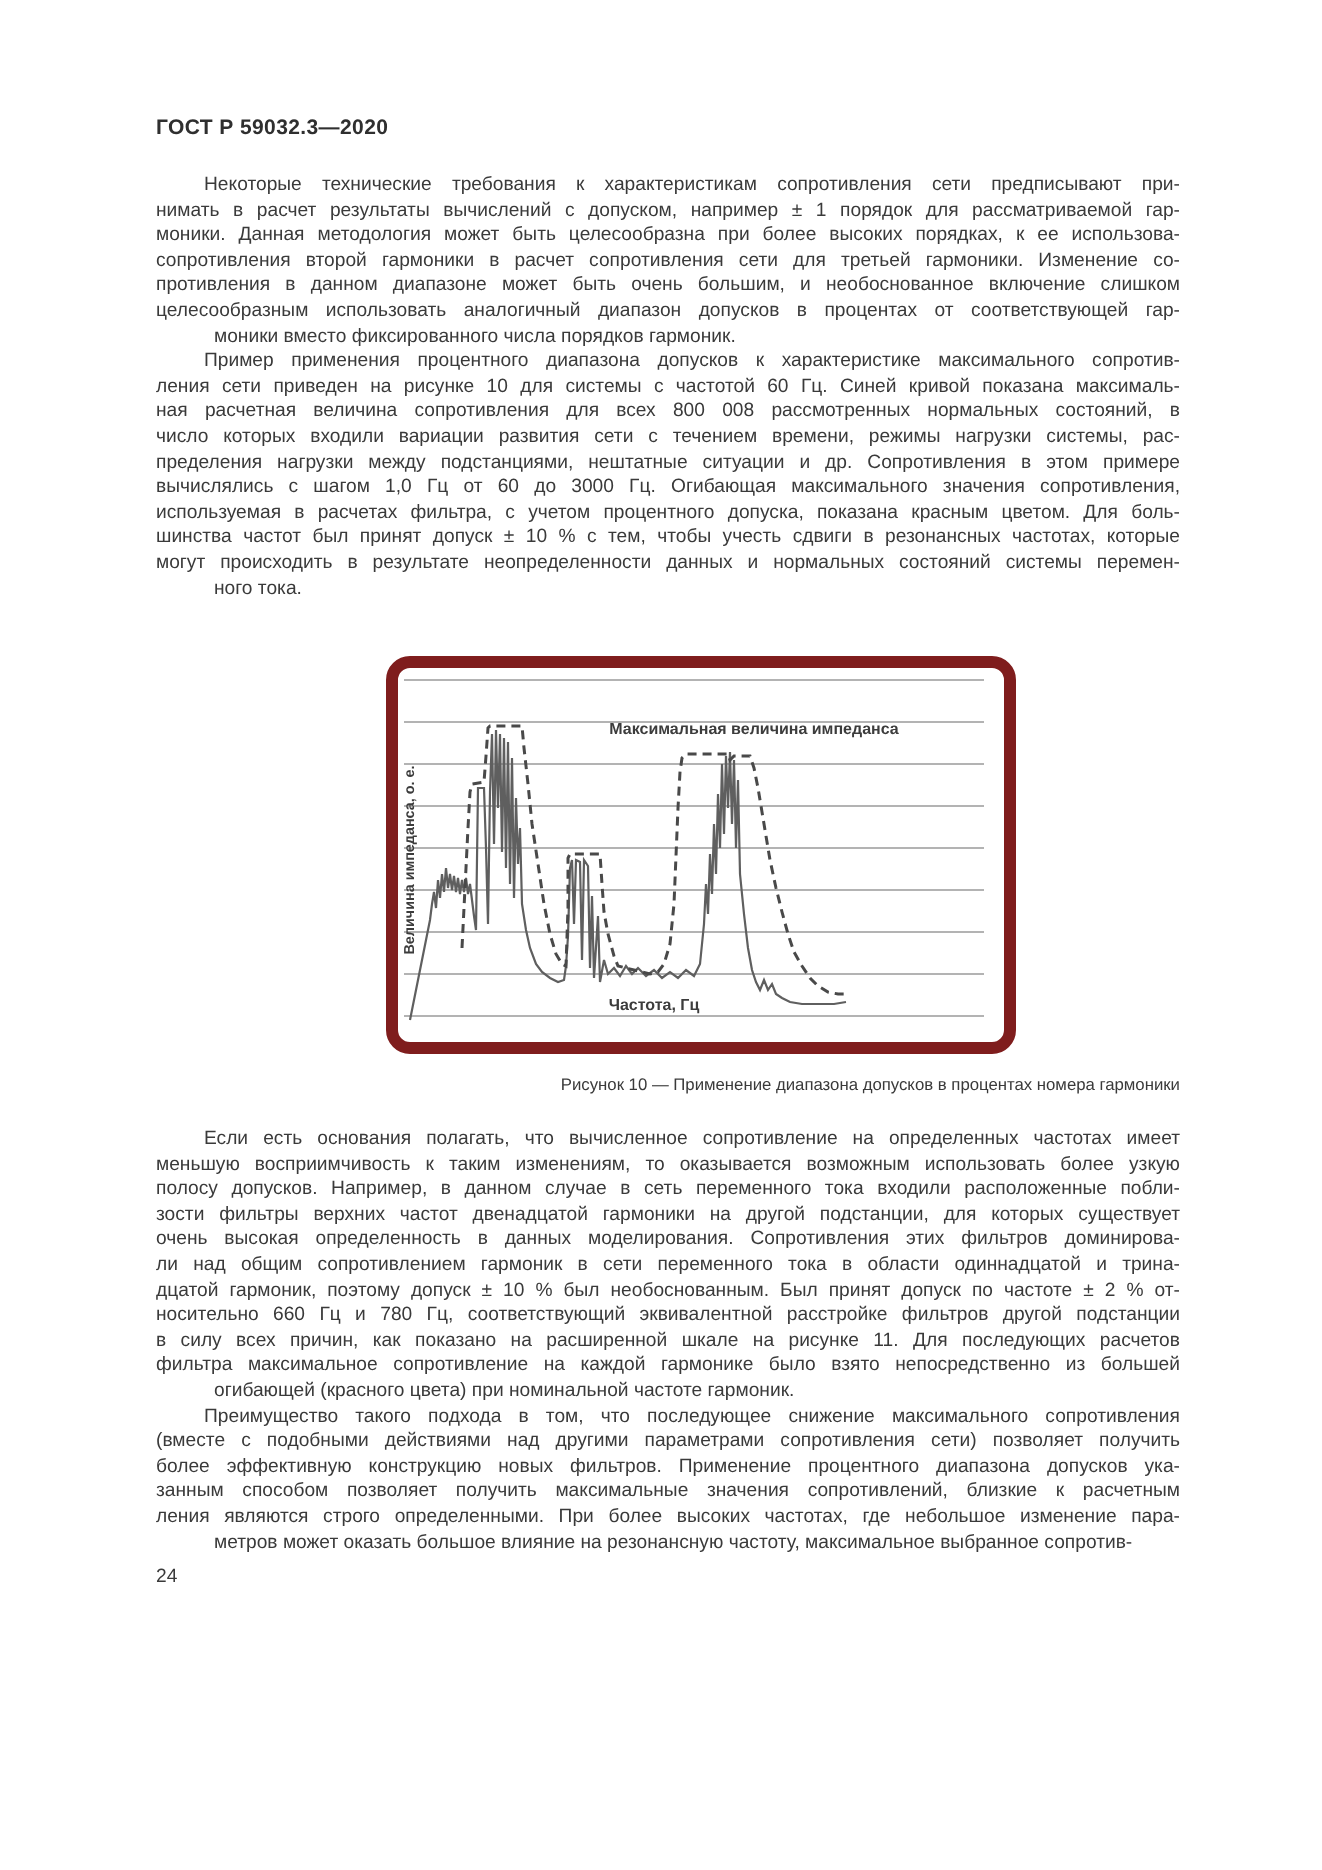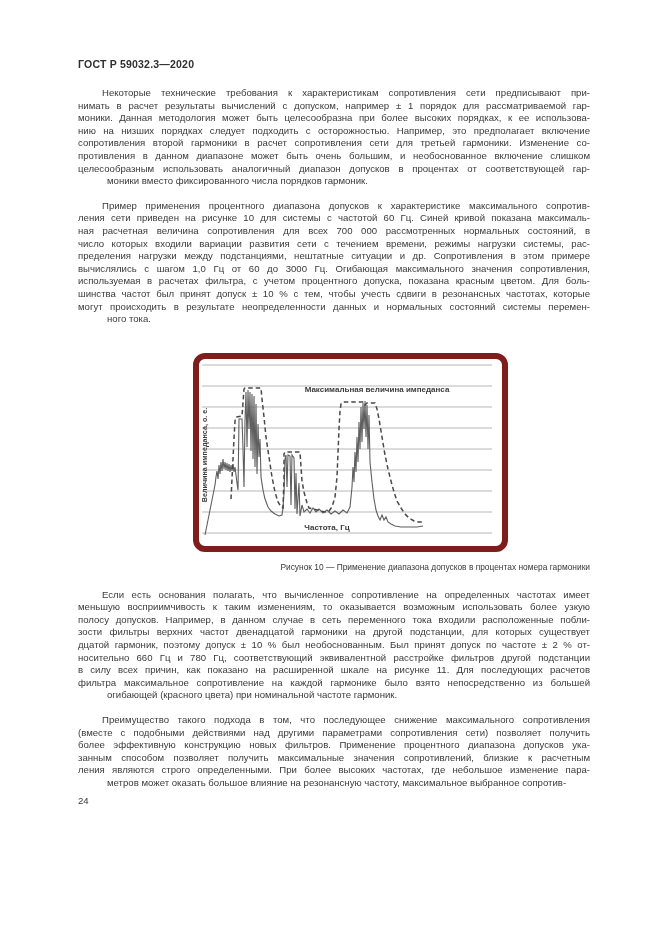--- a/index.html
+++ b/index.html
@@ -11,21 +11,21 @@
   .page{
     position:absolute;left:0;top:0;width:661px;height:935px;
     box-sizing:border-box;padding:58px 71px 0 78px;background:#fff;
   }
   .doc-header{
     font-size:10.5px;font-weight:bold;letter-spacing:.2px;color:#2f2f2f;
     margin:0 0 17px 0;
   }
   .para{width:512px;font-size:9.6px;line-height:12.6px;color:#3a3a3a;}
   .para .line{text-align:justify;text-align-last:justify;white-space:normal;}
-  .para .line.first{text-indent:24px;margin-top:12px;}
+  .para .line.first{text-indent:24px;}
   .para .line.last{text-align-last:left;padding-left:29px;}
   .figure-wrap{width:512px;margin-top:27px;}
   .figure-box{
     width:303px;height:187px;margin-left:115px;
     border:6px solid #7f1d1d;border-radius:12px;background:#fff;
     box-sizing:content-box;position:relative;
   }
   .figure-box svg{display:block;width:303px;height:187px;}
   svg text{font-family:"Liberation Sans","DejaVu Sans",sans-serif;fill:#3c3c3c;}
   .fig-caption{
@@ -38,30 +38,29 @@
 <body>
 
 <div class="page">
 
   <div class="doc-header">ГОСТ Р 59032.3—2020</div>
 
   <div class="para">
       <div class="line first">Некоторые технические требования к характеристикам сопротивления сети предписывают при-</div>
       <div class="line">нимать в расчет результаты вычислений с допуском, например ± 1 порядок для рассматриваемой гар-</div>
       <div class="line">моники. Данная методология может быть целесообразна при более высоких порядках, к ее использова-</div>
-      <div class="line">нию на низших порядках следует подходить с осторожностью. Например, это предполагает включение</div>
       <div class="line">сопротивления второй гармоники в расчет сопротивления сети для третьей гармоники. Изменение со-</div>
       <div class="line">противления в данном диапазоне может быть очень большим, и необоснованное включение слишком</div>
       <div class="line">целесообразным использовать аналогичный диапазон допусков в процентах от соответствующей гар-</div>
       <div class="line last">моники вместо фиксированного числа порядков гармоник.</div>
     </div>
   <div class="para">
       <div class="line first">Пример применения процентного диапазона допусков к характеристике максимального сопротив-</div>
       <div class="line">ления сети приведен на рисунке 10 для системы с частотой 60 Гц. Синей кривой показана максималь-</div>
-      <div class="line">ная расчетная величина сопротивления для всех 700 000 рассмотренных нормальных состояний, в</div>
+      <div class="line">ная расчетная величина сопротивления для всех 800 008 рассмотренных нормальных состояний, в</div>
       <div class="line">число которых входили вариации развития сети с течением времени, режимы нагрузки системы, рас-</div>
       <div class="line">пределения нагрузки между подстанциями, нештатные ситуации и др. Сопротивления в этом примере</div>
       <div class="line">вычислялись с шагом 1,0 Гц от 60 до 3000 Гц. Огибающая максимального значения сопротивления,</div>
       <div class="line">используемая в расчетах фильтра, с учетом процентного допуска, показана красным цветом. Для боль-</div>
       <div class="line">шинства частот был принят допуск ± 10 % с тем, чтобы учесть сдвиги в резонансных частотах, которые</div>
       <div class="line">могут происходить в результате неопределенности данных и нормальных состояний системы перемен-</div>
       <div class="line last">ного тока.</div>
     </div>
 
   <div class="figure-wrap">
@@ -85,20 +84,22 @@
     </div>
   </div>
 
   <div class="fig-caption">Рисунок 10 — Применение диапазона допусков в процентах номера гармоники</div>
 
   <div class="para">
       <div class="line first">Если есть основания полагать, что вычисленное сопротивление на определенных частотах имеет</div>
       <div class="line">меньшую восприимчивость к таким изменениям, то оказывается возможным использовать более узкую</div>
       <div class="line">полосу допусков. Например, в данном случае в сеть переменного тока входили расположенные побли-</div>
       <div class="line">зости фильтры верхних частот двенадцатой гармоники на другой подстанции, для которых существует</div>
+      <div class="line">очень высокая определенность в данных моделирования. Сопротивления этих фильтров доминирова-</div>
+      <div class="line">ли над общим сопротивлением гармоник в сети переменного тока в области одиннадцатой и трина-</div>
       <div class="line">дцатой гармоник, поэтому допуск ± 10 % был необоснованным. Был принят допуск по частоте ± 2 % от-</div>
       <div class="line">носительно 660 Гц и 780 Гц, соответствующий эквивалентной расстройке фильтров другой подстанции</div>
       <div class="line">в силу всех причин, как показано на расширенной шкале на рисунке 11. Для последующих расчетов</div>
       <div class="line">фильтра максимальное сопротивление на каждой гармонике было взято непосредственно из большей</div>
       <div class="line last">огибающей (красного цвета) при номинальной частоте гармоник.</div>
     </div>
   <div class="para">
       <div class="line first">Преимущество такого подхода в том, что последующее снижение максимального сопротивления</div>
       <div class="line">(вместе с подобными действиями над другими параметрами сопротивления сети) позволяет получить</div>
       <div class="line">более эффективную конструкцию новых фильтров. Применение процентного диапазона допусков ука-</div>

